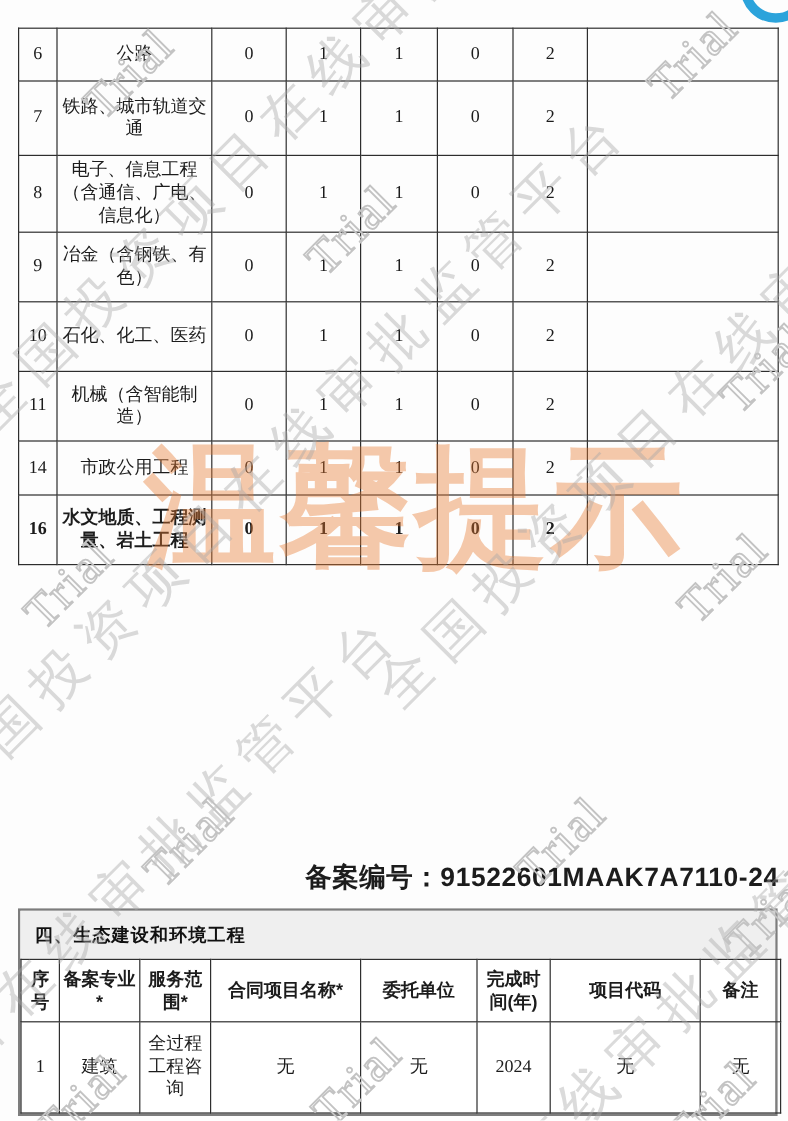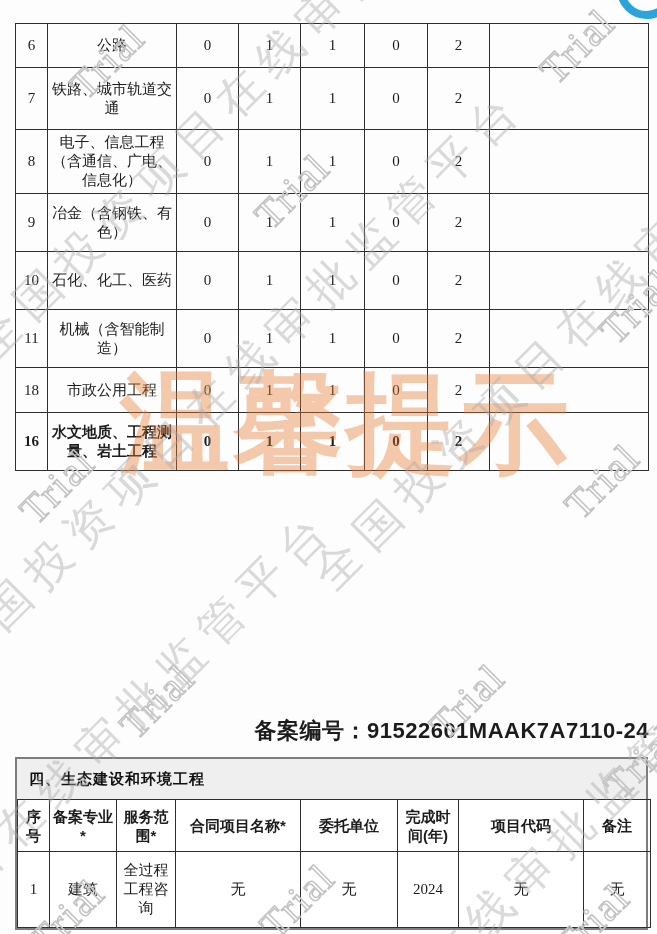--- a/index.html
+++ b/index.html
@@ -162,21 +162,21 @@
           <td>11</td>
           <td>机械（含智能制造）</td>
           <td>0</td>
           <td>1</td>
           <td>1</td>
           <td>0</td>
           <td>2</td>
           <td></td>
         </tr>
         <tr style="height: 45px;">
-          <td>18</td>
+          <td>14</td>
           <td>市政公用工程</td>
           <td>0</td>
           <td>1</td>
           <td>1</td>
           <td>0</td>
           <td>2</td>
           <td></td>
         </tr>
         <tr style="height: 58px; font-weight: bold;">
           <td>16</td>

